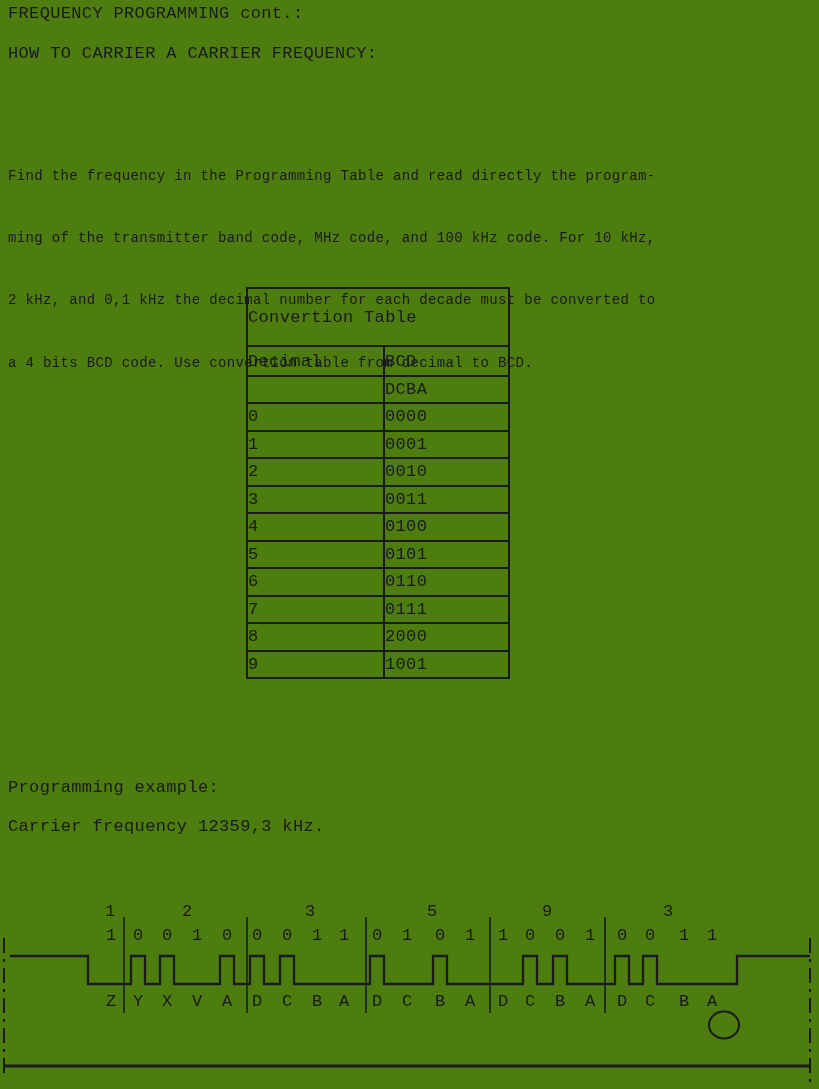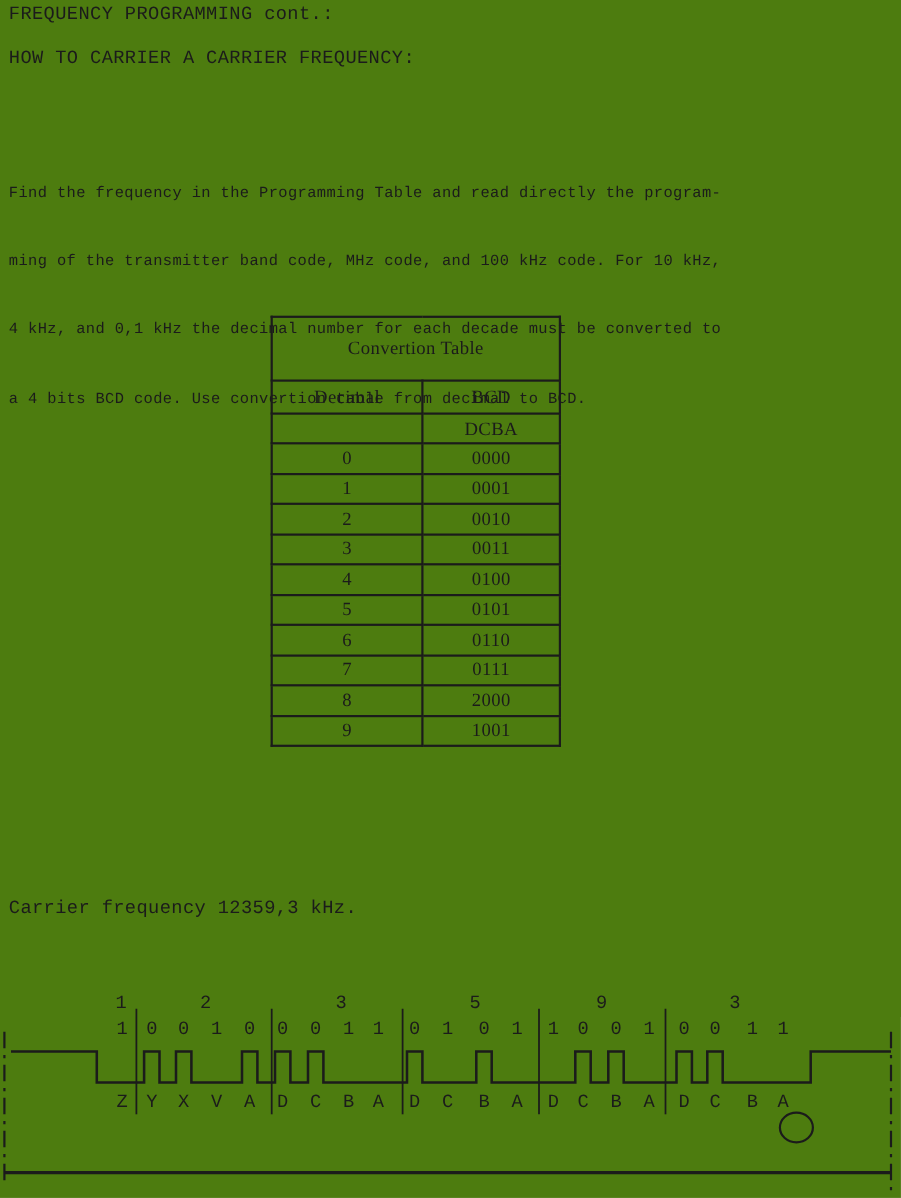--- a/index.html
+++ b/index.html
@@ -15,22 +15,22 @@
   .para { position:absolute; left:8px; top:124px; font-size:14px;
     line-height:20.8px; letter-spacing:0.35px; white-space:pre; }
 
   
   table.conv {
     position:absolute; left:246px; top:287px;
     border-collapse:collapse; table-layout:fixed;
     font-size:17px; letter-spacing:0.35px; color:#1b1b1b;
   }
   table.conv td {
-    border:2px solid #1b1b1b; text-align:center; vertical-align:middle;
-    padding:0; overflow:hidden;font-family:Liberation Serif, serif;
+    border:2px solid #1b1b1b; vertical-align:middle;
+    padding:0; overflow:hidden;
   }
   td.c-dec { width:135px; }
   td.c-bcd { width:123px; }
   tr.t-title td { height:56px; }
   tr.t-head td  { height:28px; }
   tr.t-dcba td  { height:25px; }
   tr.t-row td   { height:25.5px; }
 
   
   .wave-svg { position:absolute; left:0; top:893px; }
@@ -43,21 +43,21 @@
 
 <div class="page">
 
   <div class="tline" style="top:4px">FREQUENCY PROGRAMMING cont.:</div>
 
   <div class="tline" style="top:44px">HOW TO CARRIER A CARRIER FREQUENCY:</div>
 
   <div class="para">
     <div>Find the frequency in the Programming Table and read directly the program-</div>
     <div>ming of the transmitter band code, MHz code, and 100 kHz code. For 10 kHz,</div>
-    <div>4 kHz, and 0,1 kHz the decimal number for each decade must be converted to</div>
+    <div>2 kHz, and 0,1 kHz the decimal number for each decade must be converted to</div>
     <div>a 4 bits BCD code. Use convertion table from decimal to BCD.</div>
   </div>
 
   <table class="conv">
     <tbody>
       <tr class="t-title">
         <td colspan="2">Convertion Table</td>
       </tr>
       <tr class="t-head">
         <td class="c-dec">Decimal</td>
@@ -104,20 +104,21 @@
           <td class="c-dec">8</td>
           <td class="c-bcd">2000</td>
         </tr>
         <tr class="t-row">
           <td class="c-dec">9</td>
           <td class="c-bcd">1001</td>
         </tr>
       </tbody>
   </table>
 
+  <div class="tline" style="top:778px">Programming example:</div>
 
   <div class="tline" style="top:817px">Carrier frequency 12359,3 kHz.</div>
 
   <svg class="wave-svg" width="819" height="196" viewBox="0 893 819 196">
       <path d="M10 956 H88 V984 H131 V956 H145 V984 H160 V956 H174 V984 H220 V956 H234 V984 H250 V956 H264 V984 H280 V956 H294 V984 H370 V956 H384 V984 H433 V956 H447 V984 H523 V956 H537 V984 H553 V956 H567 V984 H615 V956 H629 V984 H643 V956 H657 V984 H737 V956 H810" fill="none" stroke="#1b1b1b" stroke-width="2.3"></path>
       <line x1="124" y1="917" x2="124" y2="1013" stroke="#1b1b1b" stroke-width="1.6"></line>
       <line x1="247" y1="917" x2="247" y2="1013" stroke="#1b1b1b" stroke-width="1.6"></line>
       <line x1="366" y1="917" x2="366" y2="1013" stroke="#1b1b1b" stroke-width="1.6"></line>
       <line x1="490" y1="917" x2="490" y2="1013" stroke="#1b1b1b" stroke-width="1.6"></line>
       <line x1="605" y1="917" x2="605" y2="1013" stroke="#1b1b1b" stroke-width="1.6"></line>

